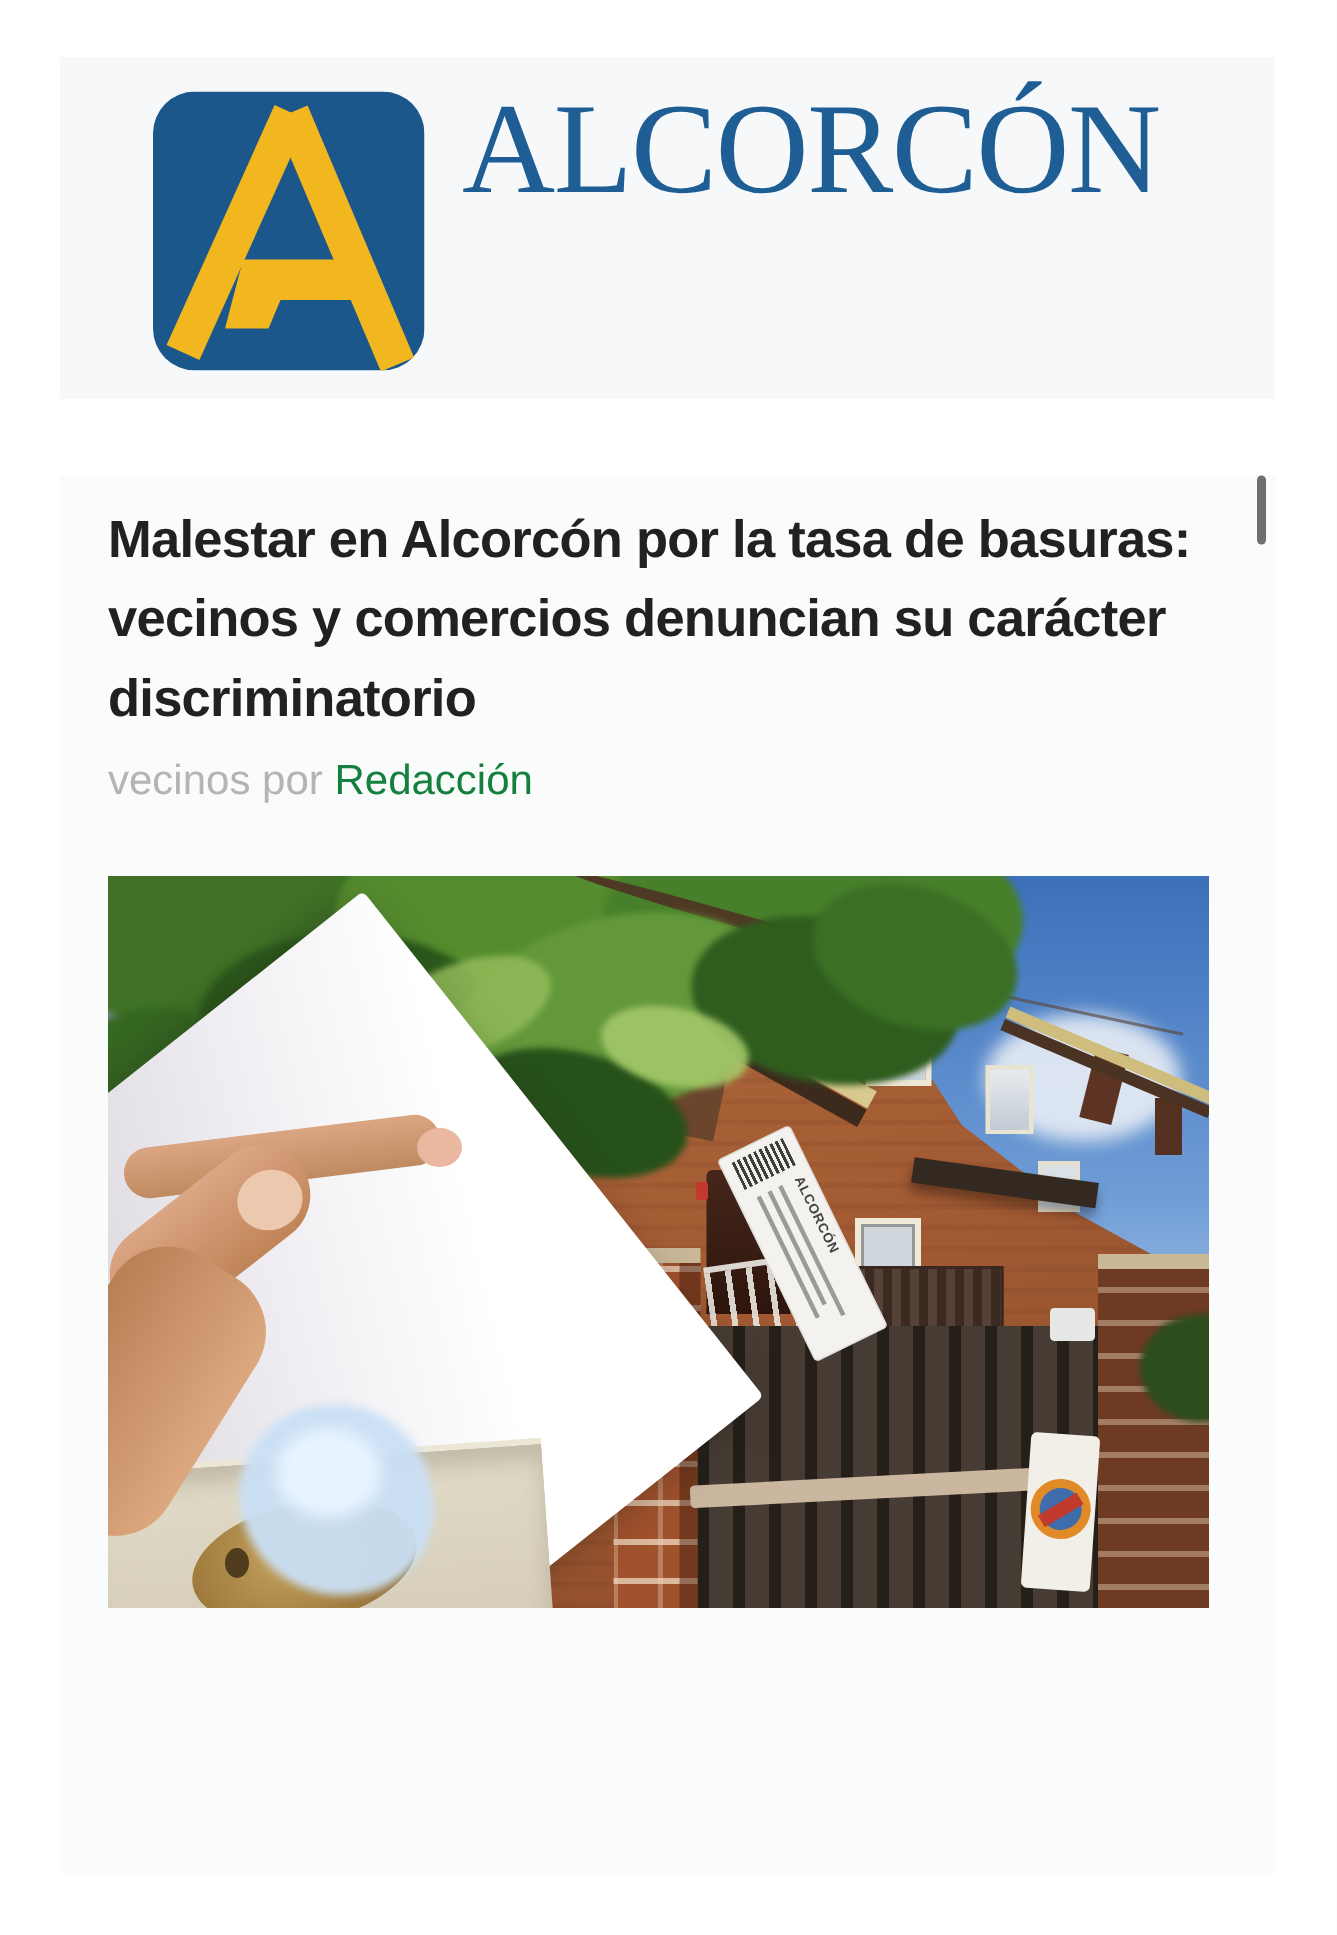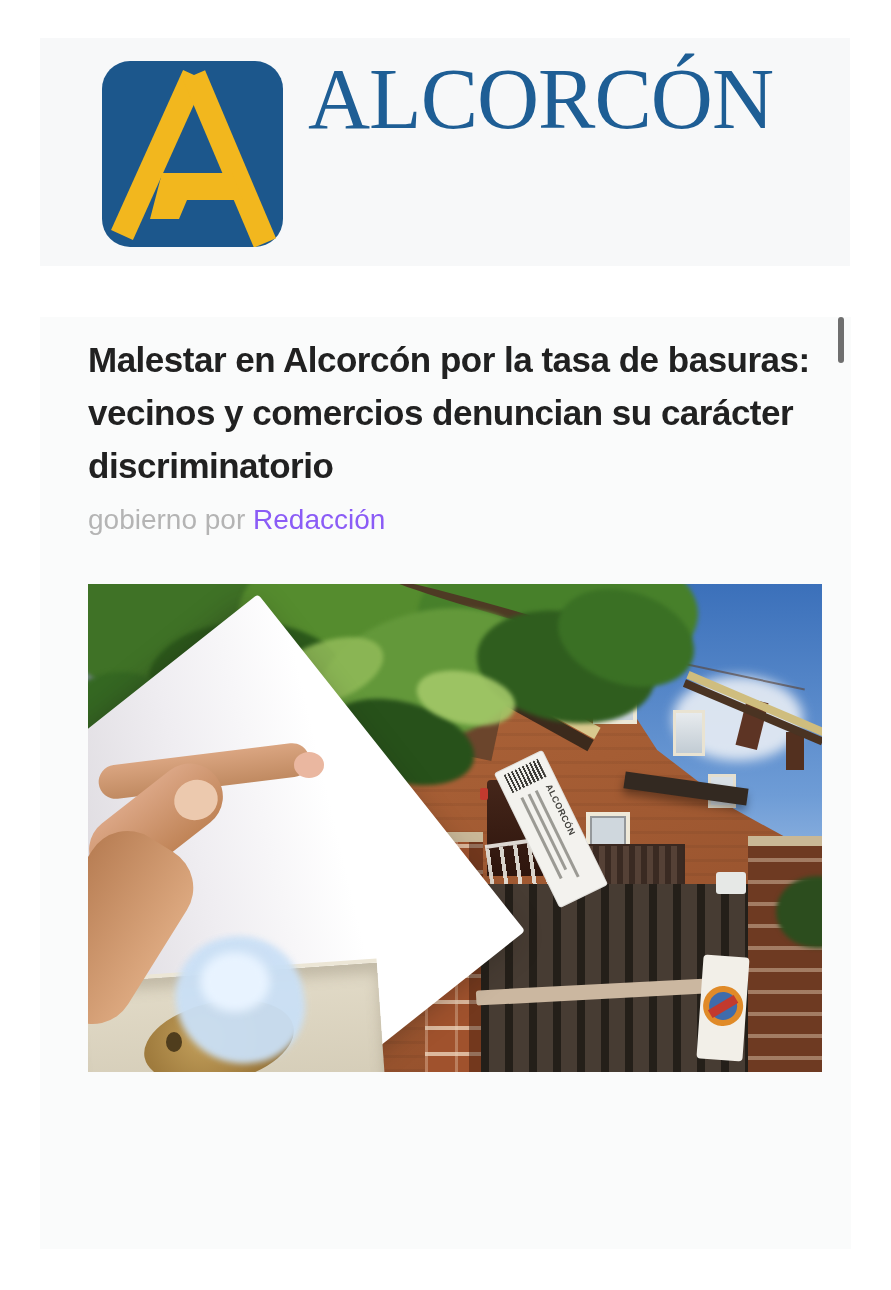--- a/index.html
+++ b/index.html
@@ -10,25 +10,25 @@
   .site-header{position:absolute;left:40px;top:38px;width:810px;height:228px;background:#f7f8f9;}
   .logo{position:absolute;left:62px;top:23px;width:760px;height:190px;cursor:pointer;}
   .logo-icon{position:absolute;left:0;top:0;width:181px;height:186px;}
   .logo-text{position:absolute;left:196px;top:-4px;width:560px;
              font-family:"Liberation Serif","DejaVu Serif",serif;}
   .logo-line1{display:block;font-size:112px;line-height:1.06;color:#f4ba1e;font-weight:400;letter-spacing:-1px;}
   .logo-line2{display:block;font-size:86px;line-height:0.98;color:#1e5e95;font-weight:400;letter-spacing:-1px;margin-left:10px;}
 
   
   .article-card{position:absolute;left:40px;top:317px;width:811px;height:932px;background:#fafbfb;}
-  .card-inner{position:absolute;left:48px;top:16px;width:734px;}
+  .card-inner{position:absolute;left:32px;top:16px;width:734px;}
   .article-title{margin:0 0 12px 0;font-size:35px;line-height:53px;font-weight:700;color:#212121;letter-spacing:-0.5px;}
   .article-subtitle{margin:0 0 24px 0;font-size:30px;line-height:44px;font-weight:700;color:#7c7c7c;letter-spacing:-0.5px;}
   .byline{margin:0 0 48px 0;font-size:28px;color:#b4b4b4;}
-  .byline .author{color:#8b5cf6;cursor:pointer;}
+  .byline .author{color:#15803d;cursor:pointer;}
 
   .scroll-thumb{position:absolute;right:7px;top:0;width:6px;height:46px;background:#6f6f6f;border-radius:3px;cursor:grab;}
 
   
   .photo{position:relative;width:734px;height:488px;overflow:hidden;background:#7c8894;}
   .photo *{position:absolute;}
 
   .ph-sky{left:250px;top:0;width:484px;height:310px;z-index:1;
           background:linear-gradient(180deg,#3b70ba 0%,#6e9cd6 68%,#9dbde4 100%);}
   .ph-cloud{left:585px;top:92px;width:130px;height:85px;border-radius:50%;background:#e9eef5;filter:blur(6px);opacity:.9;z-index:1;}
@@ -144,21 +144,21 @@
       <div class="logo-text">
         <span class="logo-line2">ALCORCÓN</span>
       </div>
     </div>
   </header>
 
   <main class="article-card">
     <div class="scroll-thumb"></div>
     <div class="card-inner">
       <h1 class="article-title">Malestar en Alcorcón por la tasa de basuras: vecinos y comercios denuncian su carácter discriminatorio</h1>
-      <p class="byline"><span>gobierno por </span><span class="author">Redacción</span></p>
+      <p class="byline"><span>vecinos por </span><span class="author">Redacción</span></p>
 
       <figure class="photo" style="margin:0">
         <div class="ph-sky"></div>
         <div class="ph-cloud"></div>
 
         <div class="ph-house"></div>
         <div class="ph-gable"></div>
         <div class="ph-eave-near"></div>
         <div class="ph-eave-mid"></div>
         <div class="ph-eave-far"></div>

